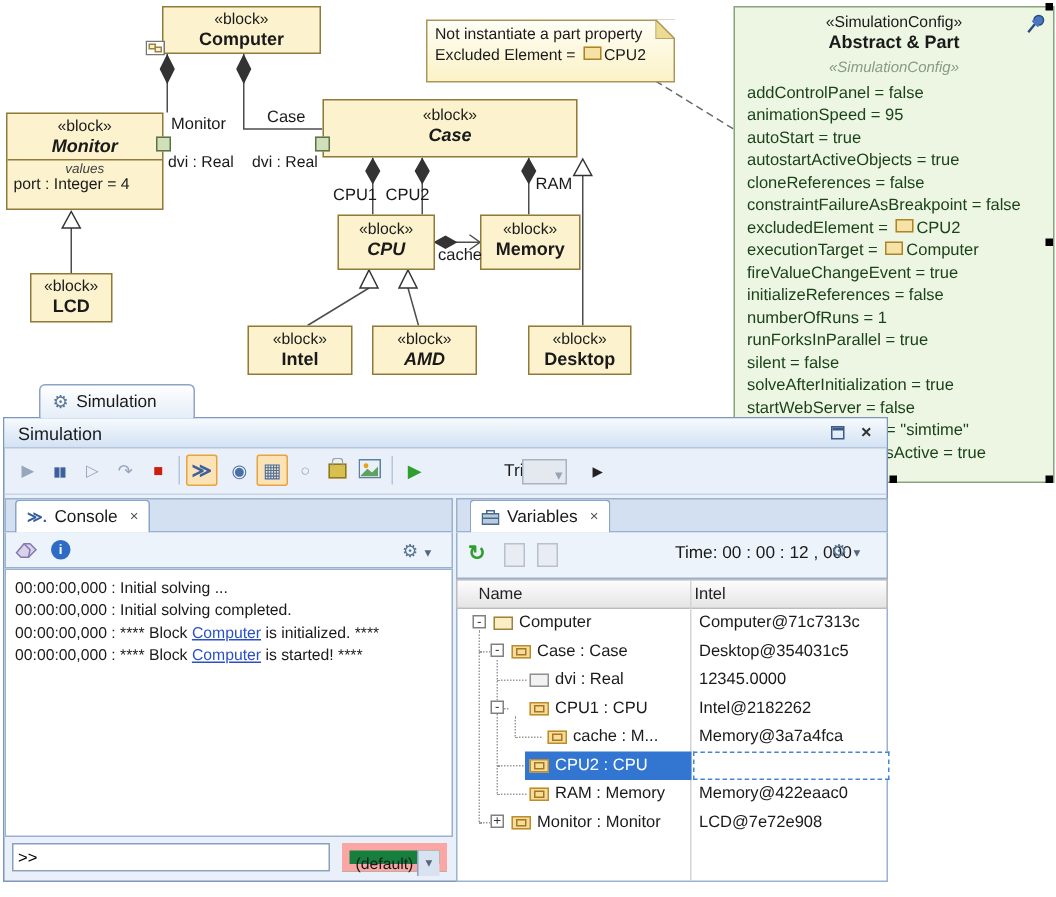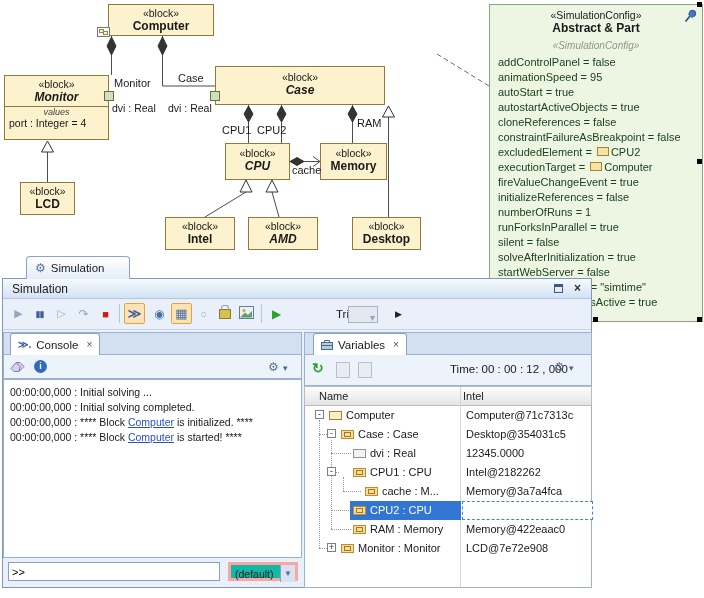--- a/index.html
+++ b/index.html
@@ -77,22 +77,22 @@
         border:1px solid #9ab1cf;border-top:none;box-sizing:border-box;}
   .info{position:absolute;width:13px;height:13px;border-radius:50%;background:#2e6bc4;color:#fff;
         font-size:9px;font-weight:bold;text-align:center;line-height:13px;}
   .cout{position:absolute;left:1px;top:123px;width:299px;height:179px;background:#fff;
         border:1px solid #9ab1cf;box-sizing:border-box;padding:5px 6px;font-size:10.5px;
         line-height:15px;white-space:nowrap;overflow:hidden;}
   .clink{color:#2a50c8;text-decoration:underline;cursor:pointer;}
   .clink:empty{display:none;}
   .cprompt{position:absolute;left:6px;top:306px;width:212px;height:19px;border:1px solid #8aa0be;
            font-size:11px;padding:0 3px;box-sizing:border-box;font-family:"Liberation Sans",sans-serif;}
-  .ccombo{position:absolute;left:226px;top:306px;width:70px;height:19px;background:#14b8a6;
-          border:3px solid #fca5a5;box-sizing:border-box;font-size:10.5px;}
+  .ccombo{position:absolute;left:226px;top:306px;width:70px;height:19px;background:#15803d;
+          border:5px solid #fca5a5;box-sizing:border-box;font-size:10.5px;}
   .ccombo .txt{position:absolute;left:4px;top:3px;}
   .ccombo .ar{position:absolute;right:0;top:0;width:14px;height:17px;background:#d8e2f0;
               text-align:center;line-height:17px;border-left:1px solid #8aa0be;}
   
   .vbar{position:absolute;left:302px;top:99px;width:288px;height:31px;background:#edf3fa;
         border:1px solid #9ab1cf;border-top:none;box-sizing:border-box;}
   .dico{position:absolute;top:106px;width:12px;height:14px;border:1px solid #b8c0cc;background:#e9edf3;}
   .vtime{position:absolute;left:448px;top:107px;font-size:11.5px;white-space:nowrap;}
   .vhead{position:absolute;left:302px;top:130px;width:288px;height:20px;box-sizing:border-box;
          background:linear-gradient(#fdfdfd,#e4e4e4);border:1px solid #bcbcbc;font-size:11px;color:#222;}
@@ -214,20 +214,30 @@
   <div class="elabel" style="left:178px;top:72px;">Case</div>
   <div class="elabel" style="left:112px;top:102px;font-size:10.5px;">dvi : Real</div>
   <div class="elabel" style="left:168px;top:102px;font-size:10.5px;">dvi : Real</div>
   <div class="elabel" style="left:222px;top:124px;">CPU1</div>
   <div class="elabel" style="left:257px;top:124px;">CPU2</div>
   <div class="elabel" style="left:357px;top:117px;text-align:center;">RAM</div>
   <div class="elabel" style="left:292px;top:164px;">cache</div>
   <div class="port" style="left:104px;top:91px;"></div>
   <div class="port" style="left:210px;top:91px;"></div>
 
+  <div class="note">
+    <svg class="notefold" width="13" height="13">
+      <path d="M0,0 L13,0 L13,13 Z" fill="#ffffff" stroke="none"></path>
+      <path d="M0,0 L13,13 L0,13 Z" fill="#ecdc92" stroke="#a89858" stroke-width="1"></path>
+    </svg>
+    <div class="l1">Not instantiate a part property</div>
+    <div class="l2">
+      <span>Excluded Element = </span><span class="pico"></span><span>CPU2</span>
+    </div>
+  </div>
 
   <div class="cfg">
     <div class="st">«SimulationConfig»</div>
     <div class="ttl">Abstract &amp; Part</div>
     <svg class="pin" width="15" height="15">
       <circle cx="9.5" cy="4.5" r="3.2" fill="#4a78c0" stroke="#2a4a80"></circle>
       <path d="M7,7 L2.5,12.5" stroke="#2a4a80" stroke-width="1.6"></path>
       <path d="M5.5,4.5 L9.5,8.5" stroke="#4a78c0" stroke-width="2"></path>
     </svg>
     <div class="sub">«SimulationConfig»</div>

